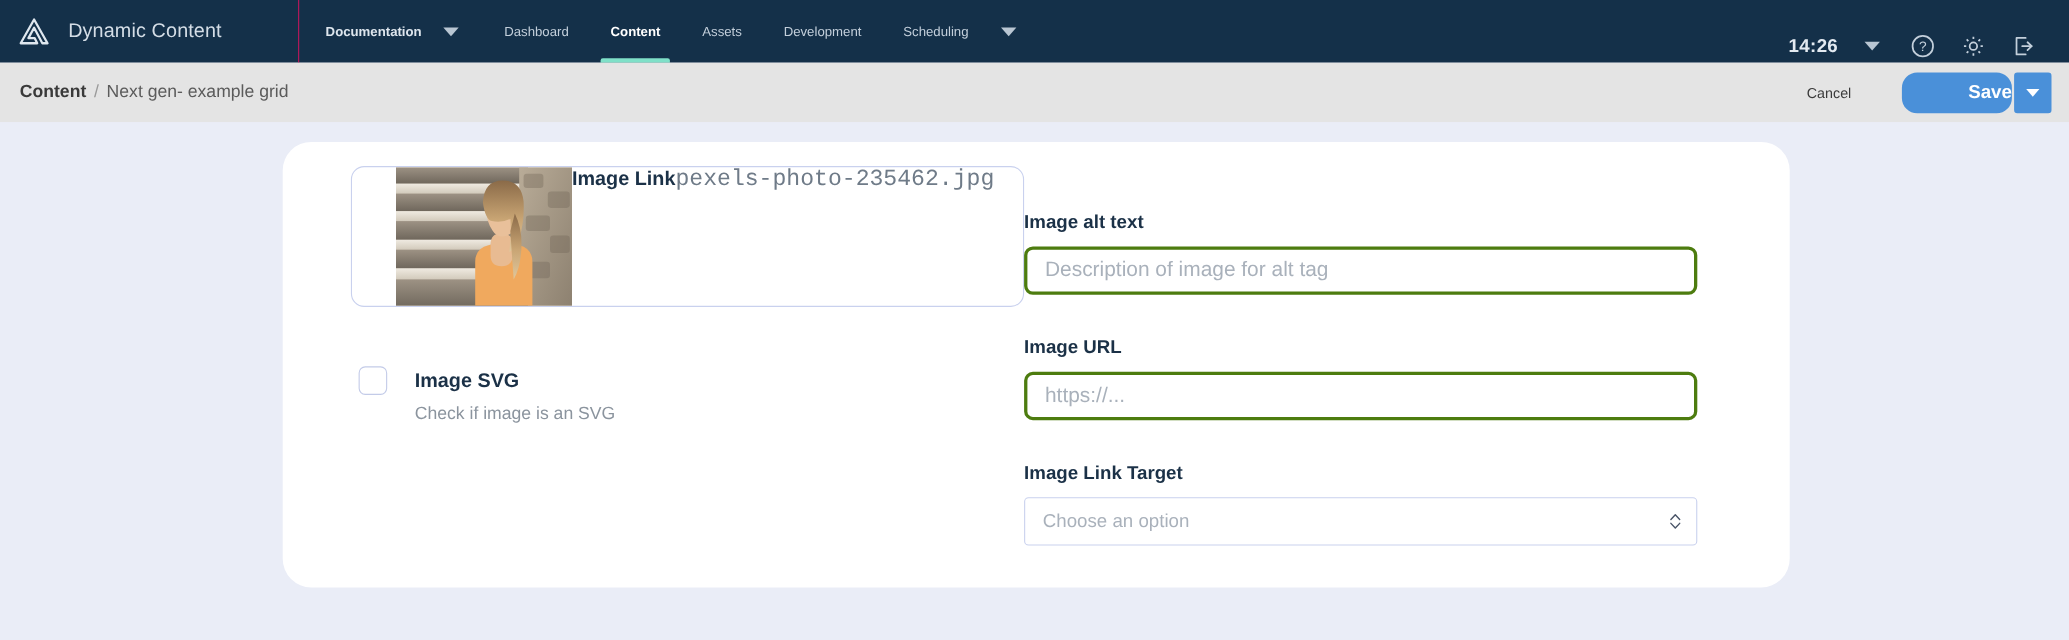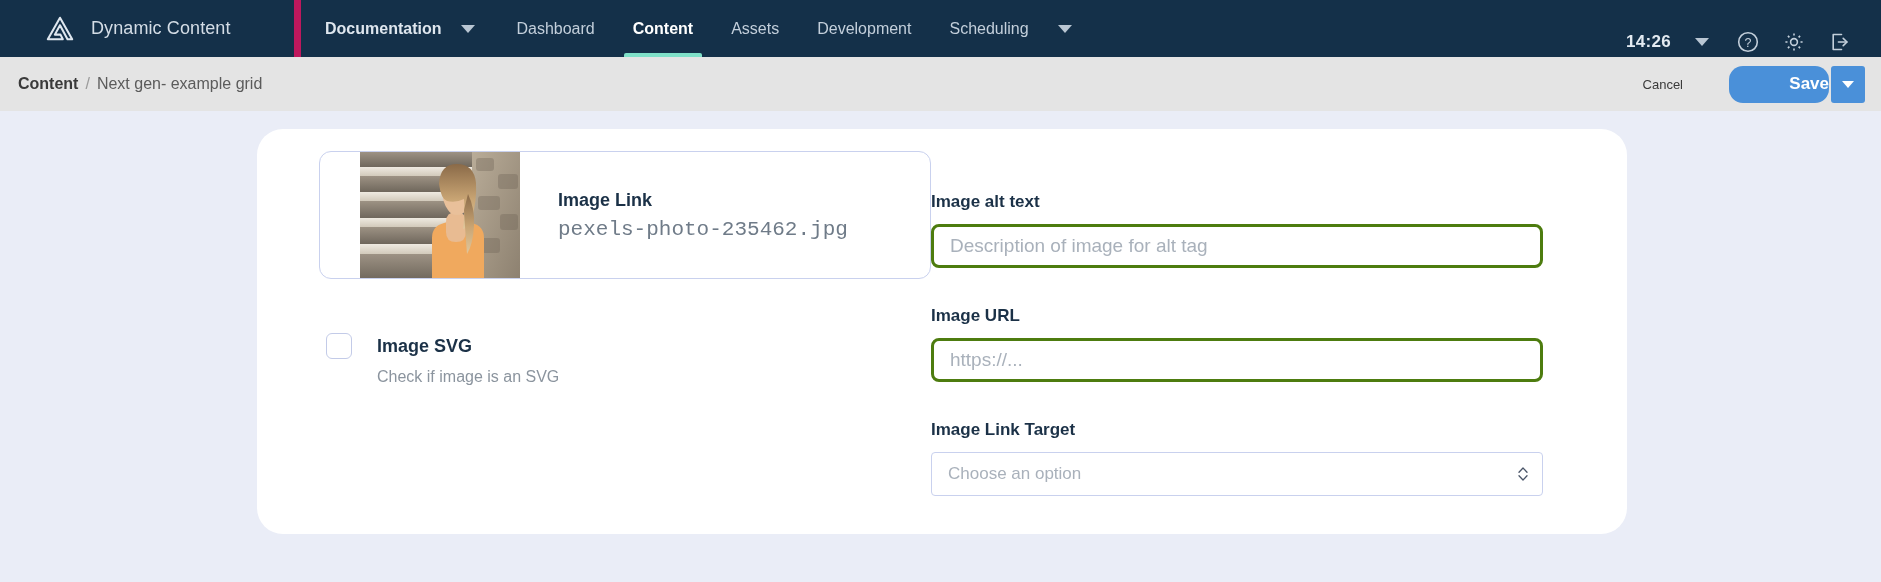--- a/index.html
+++ b/index.html
@@ -16,34 +16,33 @@
     background: #143049;
     display: flex;
     align-items: stretch;
     color: #c7d2dd;
     position: relative;
   }
   .brand {
     display: flex; align-items: center; gap: 16px;
     padding: 0 24px 0 16px;
     min-width: 272px;
-    border-right: 7px solid #be185d;
-    margin-left: 29px;
+    border-right: 1px solid #be185d;
   }
   .brand-logo { width: 30px; height: 30px; flex: 0 0 30px; }
   .brand-name {
     font-size: 18px; color: #d4dde6; letter-spacing: .1px;
   }
   .nav-section {
     display: flex; align-items: stretch;
   }
   .nav-item {
     display: flex; align-items: center;
     padding: 0 19px;
-    font-size: 16px;
+    font-size: 12px;
     color: #c3cfdb;
     position: relative;
     cursor: pointer;
     white-space: nowrap;
   }
   .nav-item.strong { font-weight: bold; color: #dee6ee; padding-left: 24px; padding-right: 12px; }
   .nav-item.active {
     color: #ffffff; font-weight: bold;
   }
   .nav-item.active::after {
@@ -166,22 +165,21 @@
     background: #fff;
   }
   .asset-thumb {
     width: 160px; flex: 0 0 160px;
     margin-left: 40px;
     position: relative;
     overflow: hidden;
     background: #cfc4b4;
   }
   .asset-meta {
-    display: flex; flex-direction: column; justify-content: center;
-    padding-left: 38px;
+    display: flex; flex-direction: row; justify-content: center;
   }
   .asset-title {
     font-size: 18px; font-weight: bold; color: #1b3147;
     margin-bottom: 7px;
   }
   .asset-file {
     font-family: "Liberation Mono", monospace;
     font-size: 21px; color: #6f7b88;
   }
 

